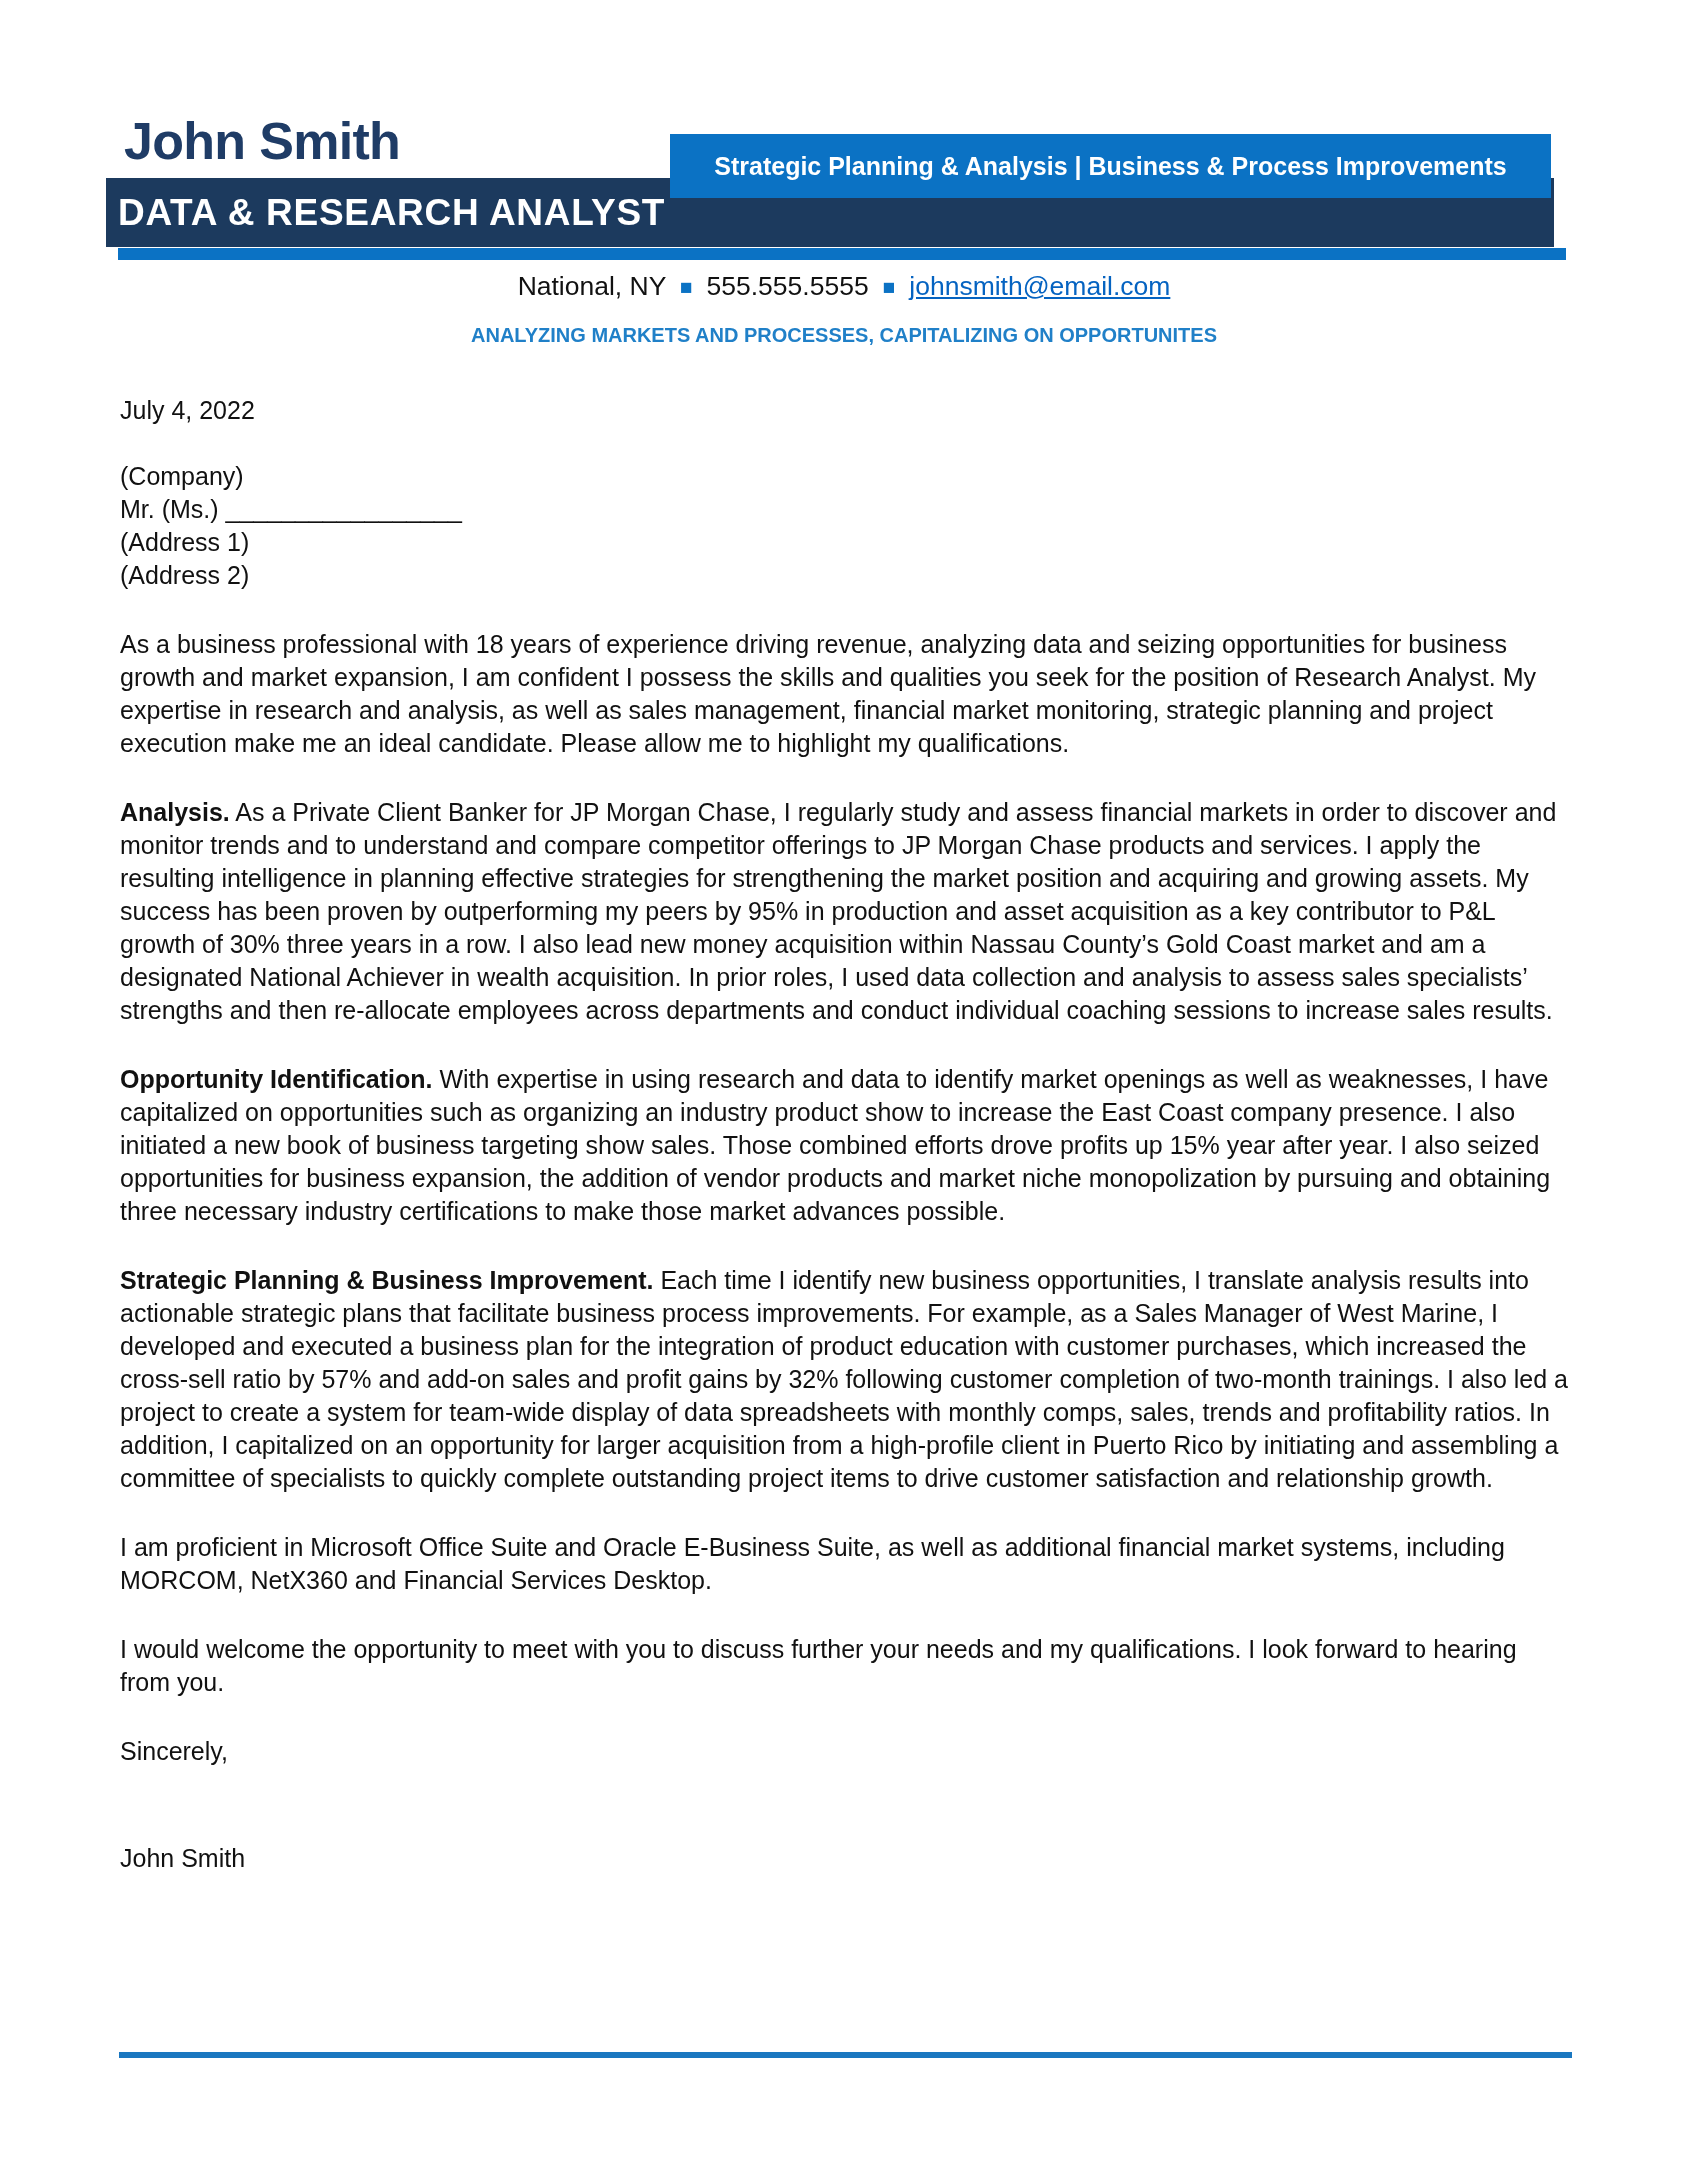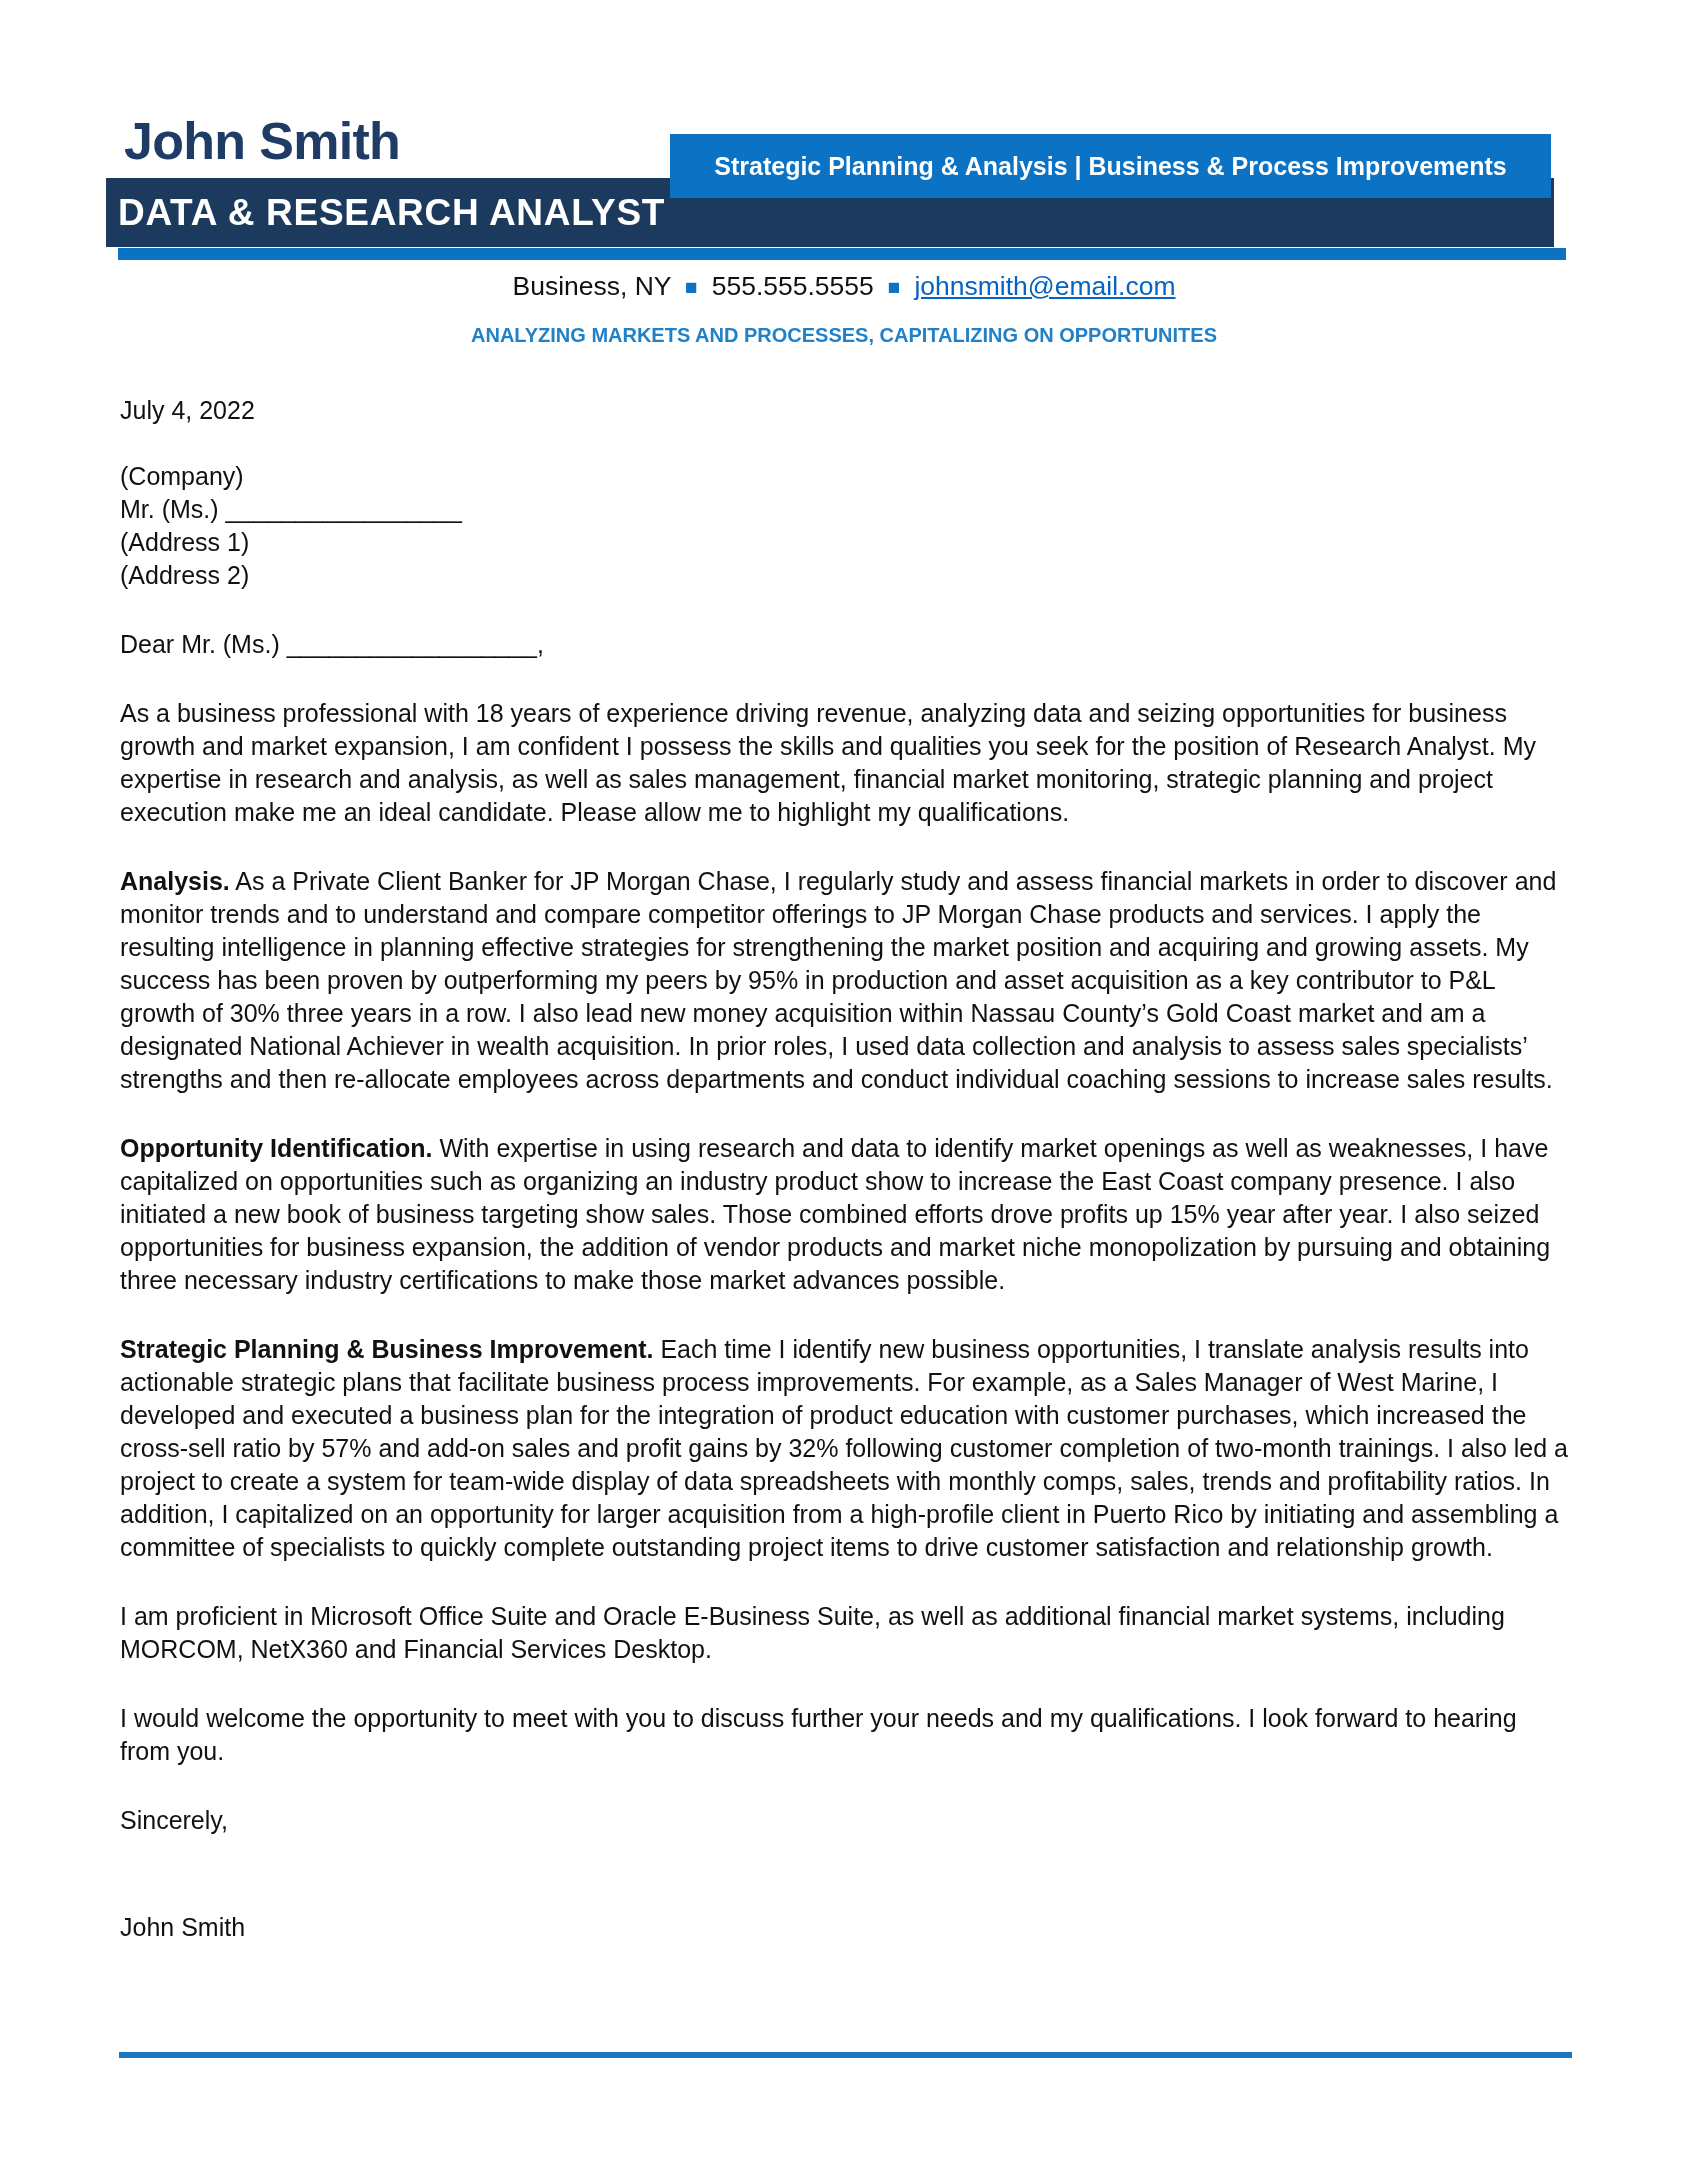--- a/index.html
+++ b/index.html
@@ -144,39 +144,38 @@
 
   <div class="strip"></div>
 
   <div class="tagline">
     <span>Strategic Planning &amp; Analysis | Business &amp; Process Improvements</span>
   </div>
 
   <div class="content">
 
     <div class="contact">
-      <span>Business, NY</span>
+      <span>National, NY</span>
       <span class="sq">■</span>
       <span>555.555.5555</span>
       <span class="sq">■</span>
       <a class="email">johnsmith@email.com</a>
     </div>
 
     <div class="headline">ANALYZING MARKETS AND PROCESSES, CAPITALIZING ON OPPORTUNITES</div>
 
     <div class="date">July 4, 2022</div>
 
     <div class="recipient">
       <div>(Company)</div>
       <div>Mr. (Ms.) _________________</div>
       <div>(Address 1)</div>
       <div>(Address 2)</div>
     </div>
 
-    <div class="para">Dear Mr. (Ms.) __________________,</div>
 
     <p class="para"><span>As a business professional with 18 years of experience driving revenue, analyzing data and seizing opportunities for business growth and market expansion, I am confident I possess the skills and qualities you seek for the position of Research Analyst. My expertise in research and analysis, as well as sales management, financial market monitoring, strategic planning and project execution make me an ideal candidate. Please allow me to highlight my qualifications.</span></p>
 
     <p class="para"><strong>Analysis.</strong><span> As a Private Client Banker for JP Morgan Chase, I regularly study and assess financial markets in order to discover and monitor trends and to understand and compare competitor offerings to JP Morgan Chase products and services. I apply the resulting intelligence in planning effective strategies for strengthening the market position and acquiring and growing assets. My success has been proven by outperforming my peers by 95% in production and asset acquisition as a key contributor to P&amp;L growth of 30% three years in a row. I also lead new money acquisition within Nassau County’s Gold Coast market and am a designated National Achiever in wealth acquisition. In prior roles, I used data collection and analysis to assess sales specialists’ strengths and then re-allocate employees across departments and conduct individual coaching sessions to increase sales results.</span></p>
 
     <p class="para"><strong>Opportunity Identification.</strong><span> With expertise in using research and data to identify market openings as well as weaknesses, I have capitalized on opportunities such as organizing an industry product show to increase the East Coast company presence. I also initiated a new book of business targeting show sales. Those combined efforts drove profits up 15% year after year. I also seized opportunities for business expansion, the addition of vendor products and market niche monopolization by pursuing and obtaining three necessary industry certifications to make those market advances possible.</span></p>
 
     <p class="para"><strong>Strategic Planning &amp; Business Improvement.</strong><span> Each time I identify new business opportunities, I translate analysis results into actionable strategic plans that facilitate business process improvements. For example, as a Sales Manager of West Marine,  I developed and executed a business plan for the integration of product education with customer purchases, which increased the cross-sell ratio by 57% and add-on sales and profit gains by 32% following customer completion of two-month trainings. I also led a project to create a system for team-wide display of data spreadsheets with monthly comps, sales, trends and profitability ratios. In addition, I capitalized on an opportunity for larger acquisition from a high-profile client in Puerto Rico by initiating and assembling a committee of specialists to quickly complete outstanding project items to drive customer satisfaction and relationship growth.</span></p>
 
     <p class="para"><span>I am proficient in Microsoft Office Suite and Oracle E-Business Suite, as well as additional financial market systems, including MORCOM, NetX360 and Financial Services Desktop.</span></p>

